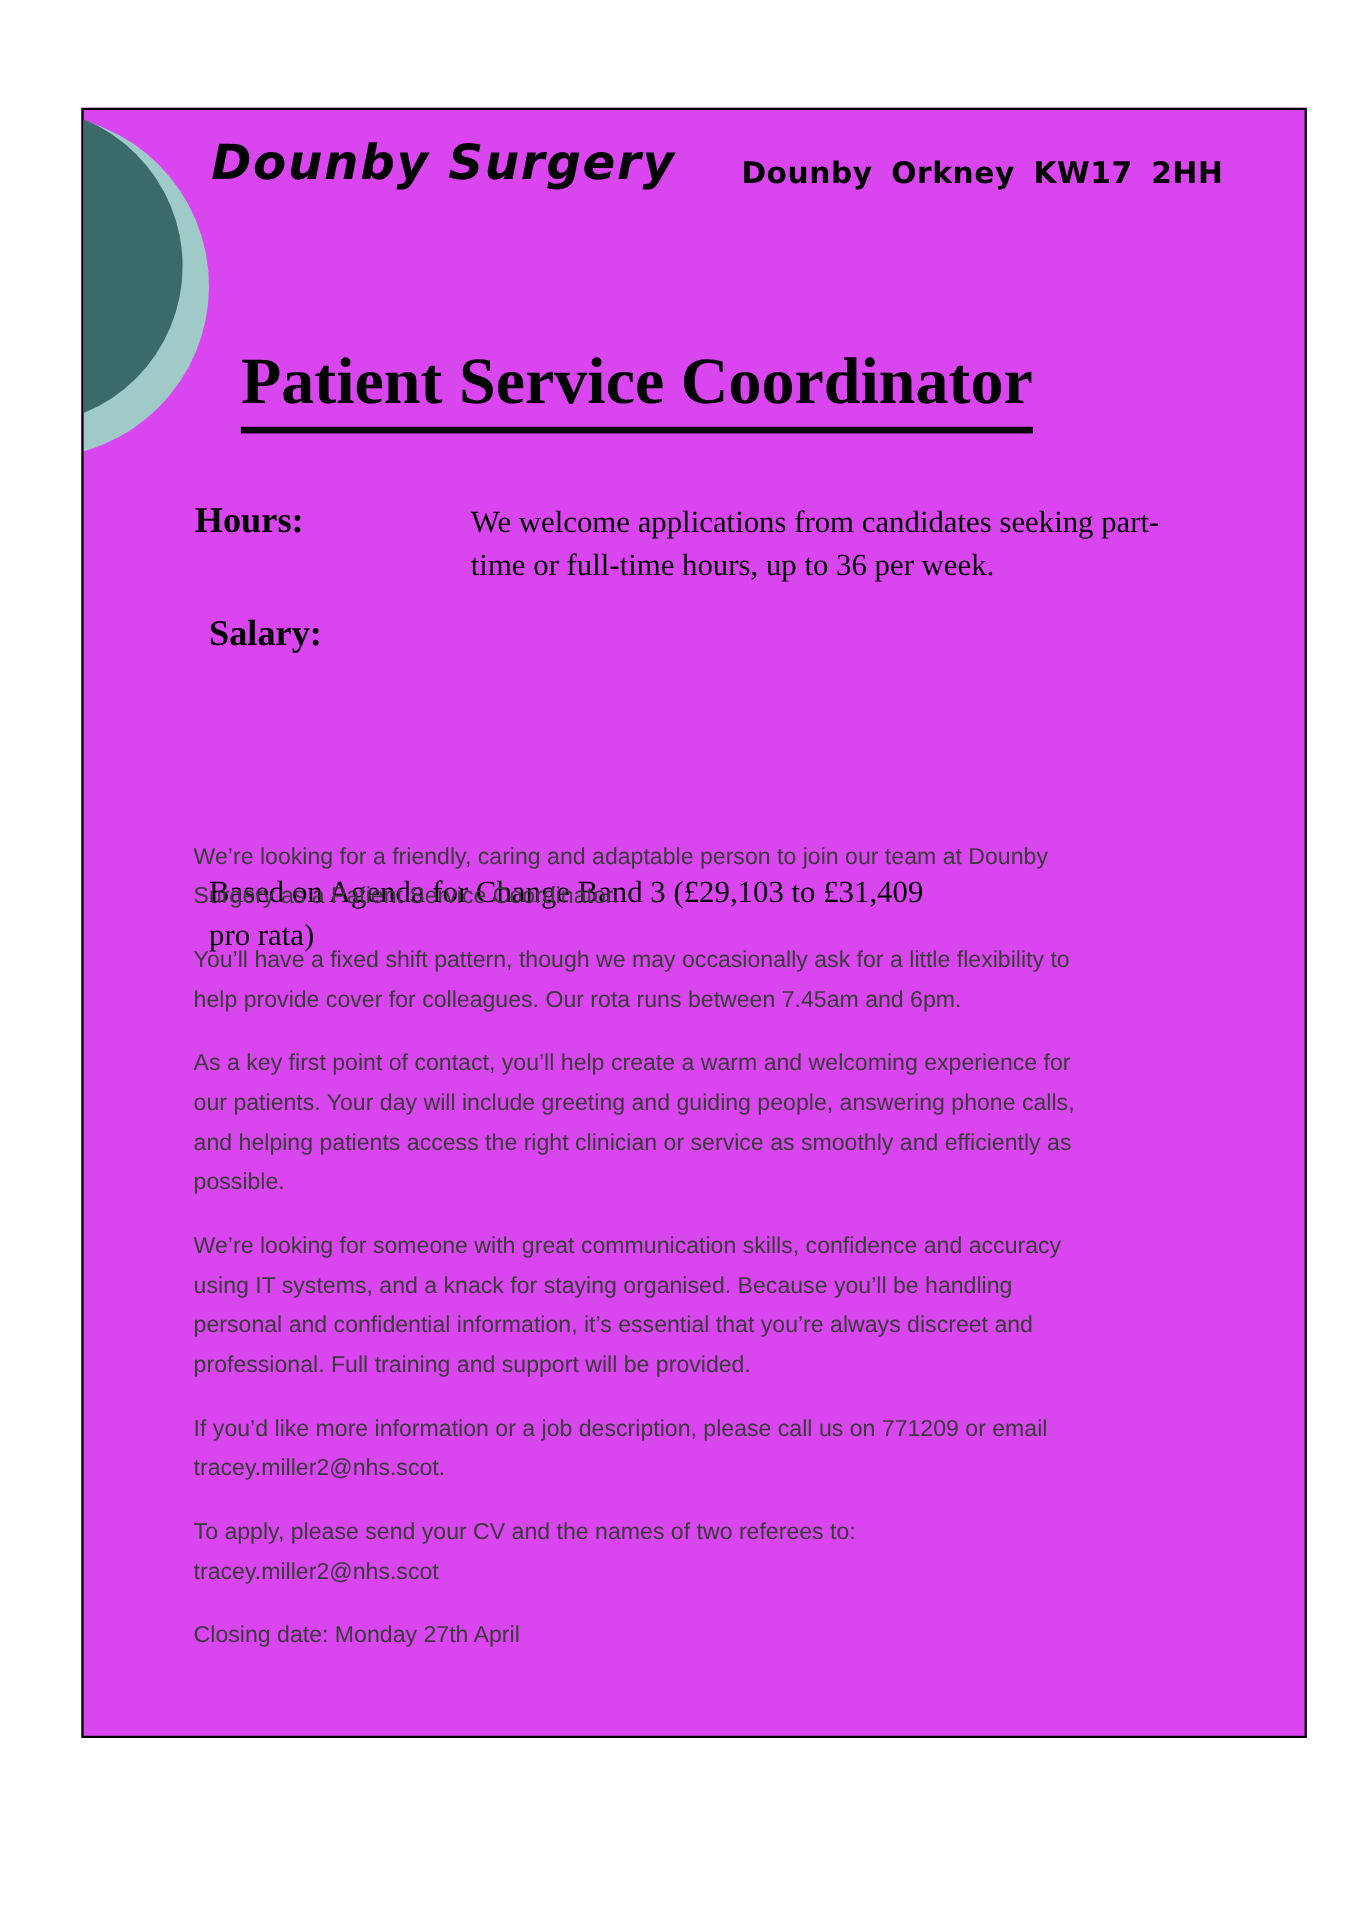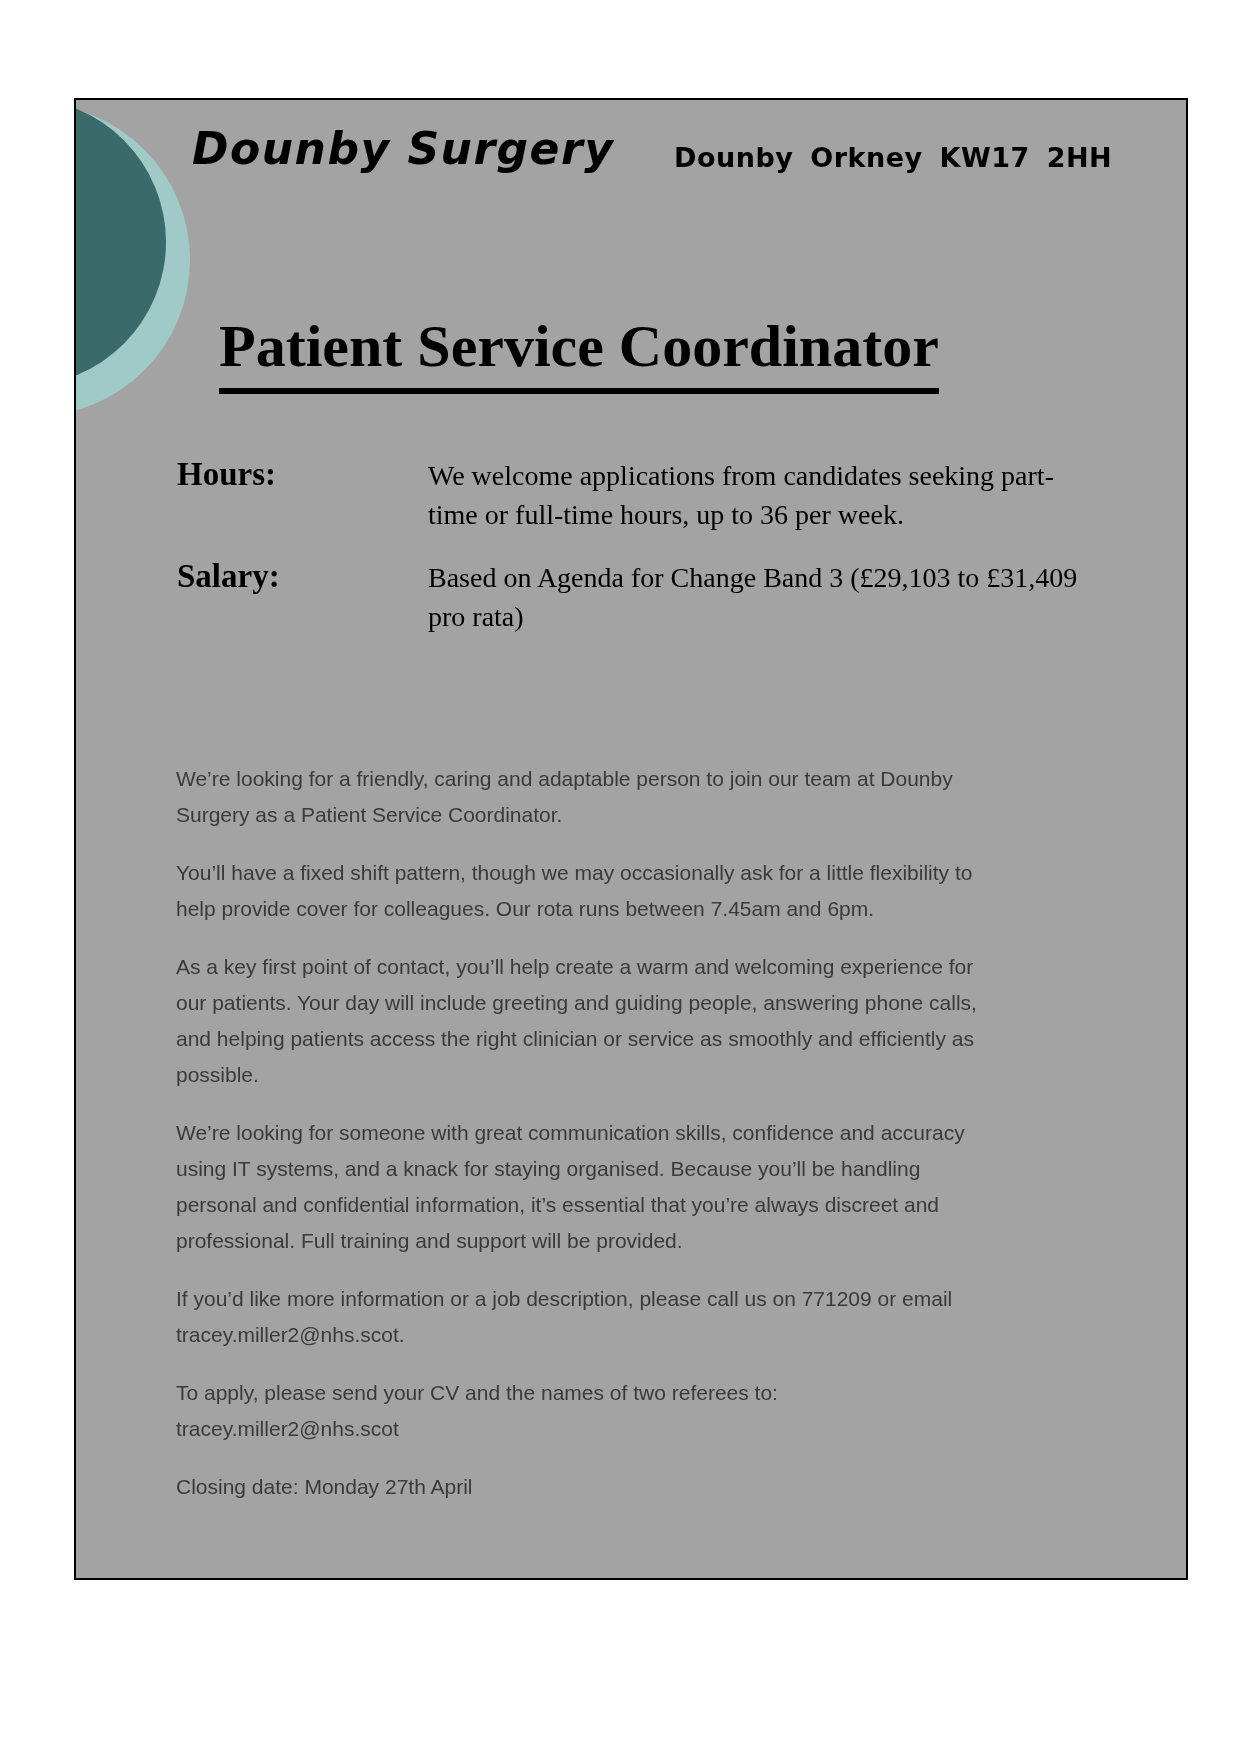--- a/index.html
+++ b/index.html
@@ -11,21 +11,21 @@
     font-family: "Liberation Sans", sans-serif;
     overflow: hidden;
   }
   .page {
     position: absolute;
     left: 74px;
     top: 98px;
     width: 1114px;
     height: 1482px;
     border: 2px solid #000000;
-    background: #a3a3a3;
+    background: #d946ef;
     overflow: hidden;
   }
   
   .deco {
     position: absolute;
     left: 0; top: 0;
     width: 230px; height: 440px;
     overflow: hidden;
     pointer-events: none;
   }
@@ -81,21 +81,21 @@
   .spec-row {
     position: absolute;
     left: 101px;
     display: flex;
     align-items: baseline;
     font-family: "Liberation Serif", serif;
     color: #000;
     justify-content: center;
   }
   .spec-row.hours  { top: 352px; }
-  .spec-row.salary { top: 454px; }
+  .spec-row.salary { top: 454px; flex-direction: column; }
   .spec-label {
     width: 238px;
     flex: 0 0 238px;
     font-weight: bold;
     font-size: 33px;
     line-height: 45px;
   }
   .spec-value {
     width: 660px;
     font-size: 28px;

